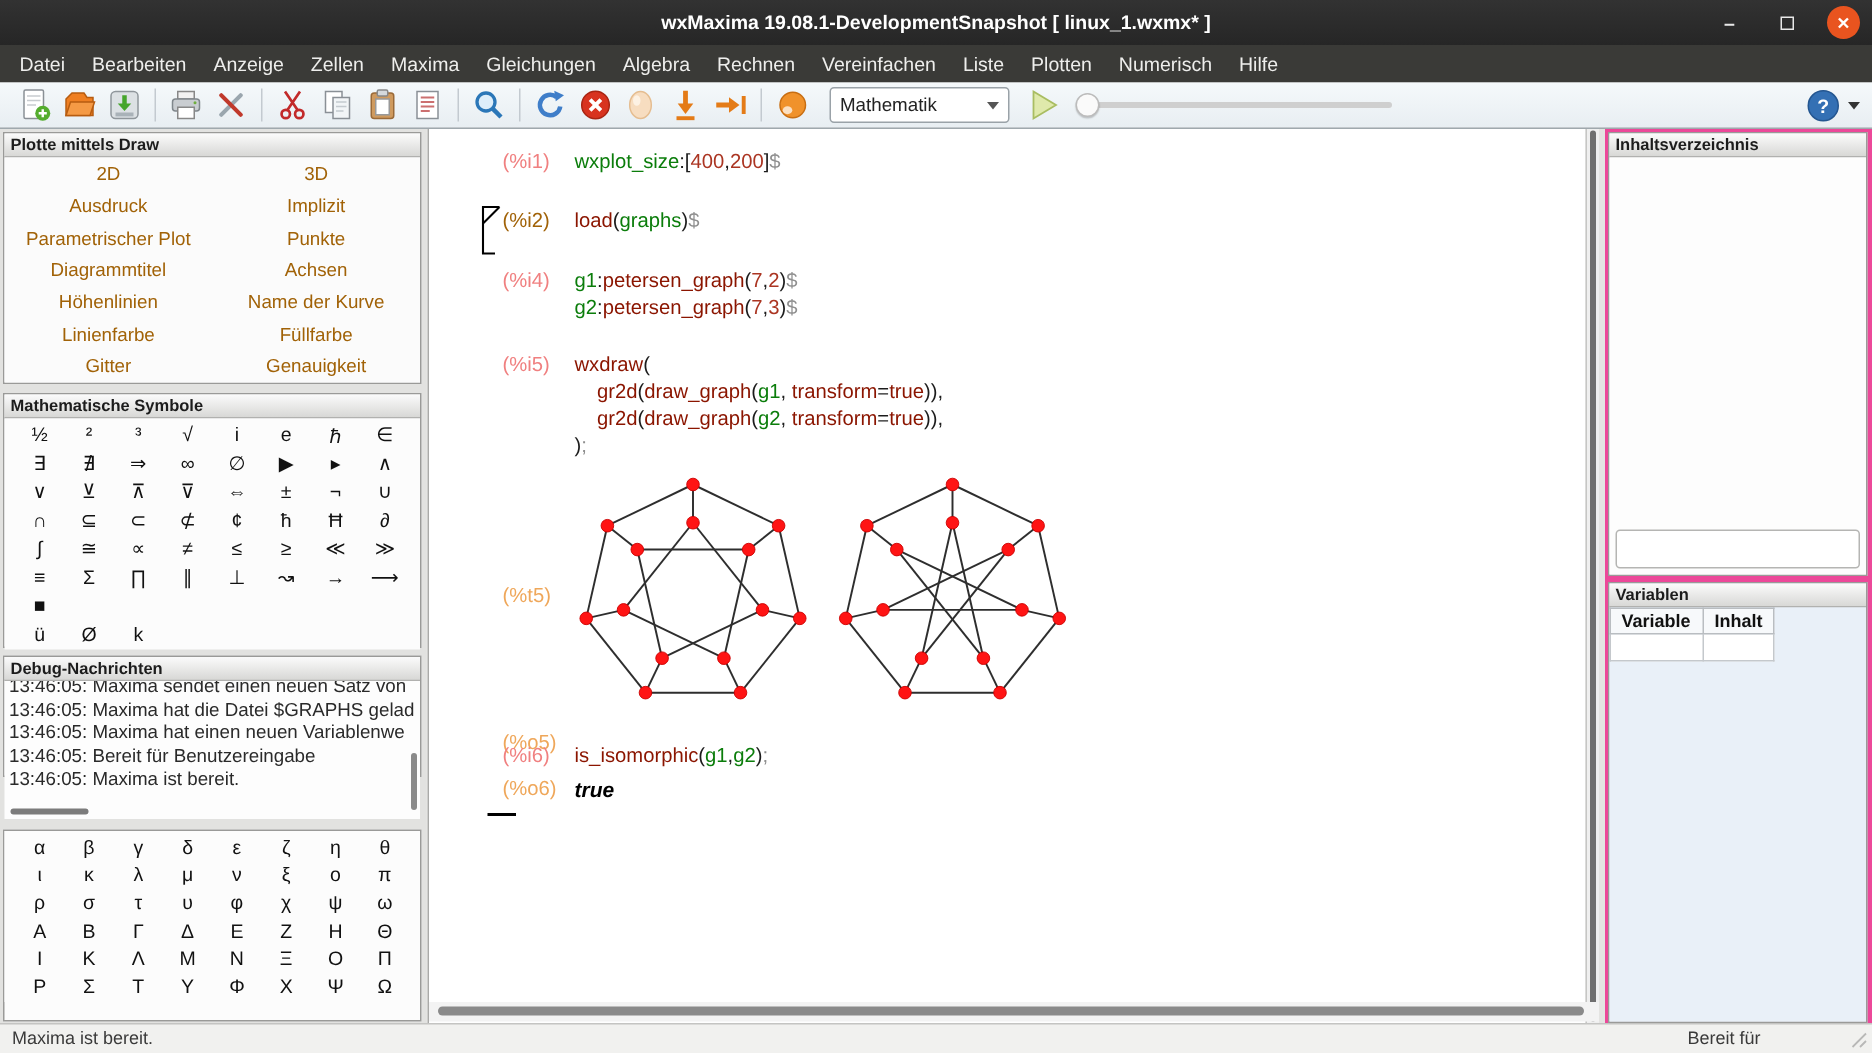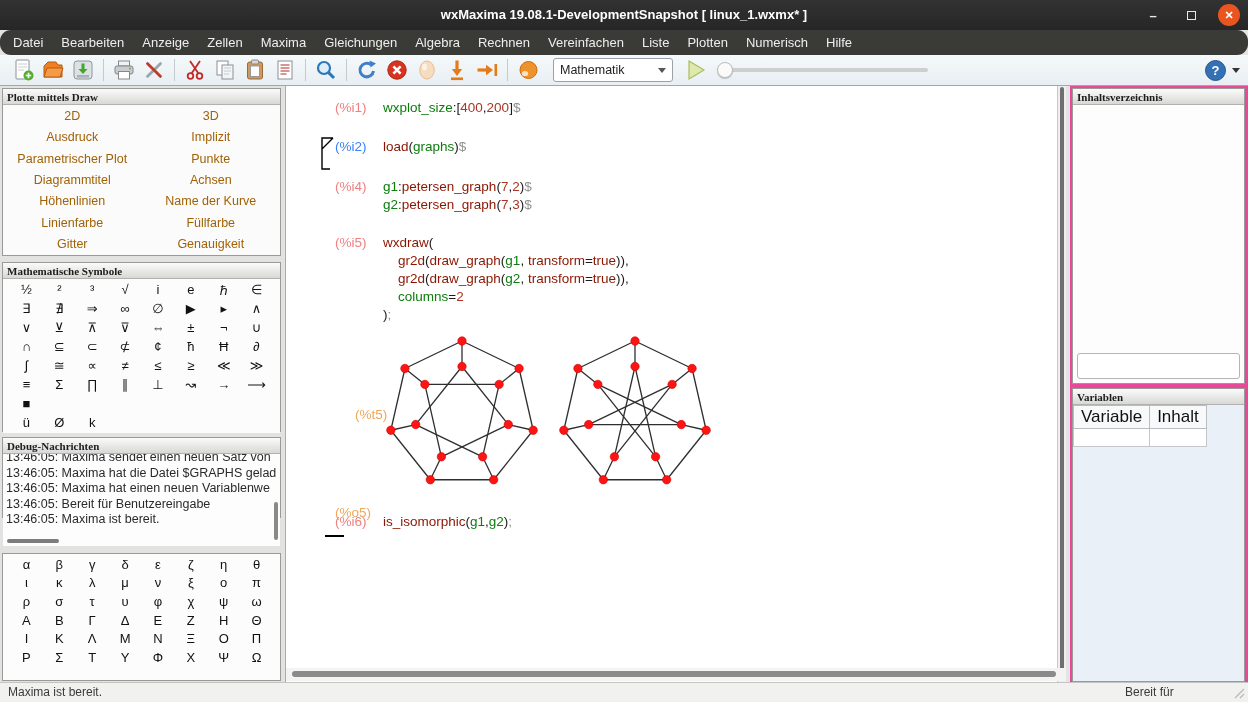--- a/index.html
+++ b/index.html
@@ -11,21 +11,21 @@
     background:linear-gradient(#323232,#262626); }
   .title-text { text-align:center; line-height:30px; color:#fff; font-size:13px; font-weight:bold; }
   .win-controls { position:absolute; right:8px; top:0; height:30px; display:flex; align-items:center; gap:16px; }
   .win-btn { width:22px; height:22px; display:flex; align-items:center; justify-content:center; color:#e8e8e8; font-size:13px; }
   .btn-min { font-weight:bold; }
   .btn-max span { display:block; width:9px; height:9px; border:1.5px solid #e8e8e8; }
   .btn-close { background:#e9541f; border-radius:50%; color:#fff; font-size:11px; font-weight:bold; }
 
   
   .menubar { position:absolute; left:0; top:30px; right:0; height:25px; background:#3a3a37;
-    display:flex; align-items:stretch; padding-left:4px;border-radius:11px; }
+    display:flex; align-items:stretch; padding-left:4px; }
   .menu-item { color:#eeeeec; font-size:13px; line-height:25px; padding:0 9px; cursor:default; }
 
   
   .toolbar { position:absolute; left:0; top:55px; right:0; height:31px;
     background:linear-gradient(#f5f9fb,#e8eef2); border-bottom:1px solid #9fa8ad;
     display:flex; align-items:center; padding:0 8px; }
   .tbicon { width:26px; height:26px; display:flex; align-items:center; justify-content:center; margin:0 2px; }
   .tbsep { width:1px; height:22px; background:#c3cad0; margin:0 5px; }
   .combobox { width:120px; height:24px; background:#fff; border:1px solid #9aa2a8; border-radius:3px;
     margin:0 8px 0 10px; display:flex; align-items:center; padding:0 6px; font-size:12.5px; color:#222; }
@@ -38,21 +38,21 @@
   .tb-right { margin-left:auto; display:flex; align-items:center; gap:6px; }
   .help-btn { width:21px; height:21px; border-radius:50%; background:#3470b4; color:#fff; font-weight:bold;
     font-size:13px; display:flex; align-items:center; justify-content:center; border:1px solid #245690; }
   .tb-caret { width:0; height:0; border-left:4px solid transparent; border-right:4px solid transparent; border-top:5px solid #333; }
 
   
   .left-sidebar { position:absolute; left:0; top:86px; width:284px; bottom:20px; background:#e2e2e0; }
   .right-sidebar { position:absolute; left:1070px; width:178px; top:86px; bottom:20px; background:#ec4899; }
   .panel { position:absolute; left:2px; right:3px; border:1px solid #9a9a98; background:#fcfcfc; }
   .panel-caption { height:16px; background:linear-gradient(#fbfbfb,#d8d8d6); border-bottom:1px solid #b1b1af;
-    font-size:11px; font-weight:bold; color:#1c1c1c; padding:1px 4px 0; line-height:14px;font-family:Liberation Serif, serif; }
+    font-size:11px; font-weight:bold; color:#1c1c1c; padding:1px 4px 0; line-height:14px; }
 
   #draw-panel { top:2px; height:168px; }
   .draw-grid { display:grid; grid-template-columns:1fr 1fr; grid-template-rows:repeat(7,1fr); height:150px; background:#fbfbfb; }
   .draw-btn { display:flex; align-items:center; justify-content:center; font-size:12.5px; color:#a16207; cursor:default; }
 
   #symbols-panel { top:176px; height:170px; }
   .sym-grid { display:grid; grid-template-columns:repeat(8,1fr); grid-auto-rows:19px; padding:1px 7px; background:#fcfcfc; }
   .sym-btn { display:flex; align-items:center; justify-content:center; font-size:13px; color:#111; }
 
   #debug-panel { top:351px; height:81px; }
@@ -63,21 +63,21 @@
 
   #greek-panel { top:467px; bottom:1px; }
   .greek-grid { display:grid; grid-template-columns:repeat(8,1fr); grid-auto-rows:18.6px; padding:1px 7px; background:#fcfcfc; }
 
   
   .document { position:absolute; left:285px; top:86px; width:772px; bottom:20px; background:#fff;
     border-left:1px solid #aaaaa8; overflow:hidden; }
   .doc-flow { padding-top:13px; font-size:13.5px; line-height:18px;padding-left:24px; }
   .cell { position:relative; padding-left:73px; }
   .prompt { position:absolute; left:25px; top:0; }
-  .prompt-out { color:#efa75a;margin-left:20px; }
+  .prompt-out { color:#efa75a; }
   .code-line { white-space:pre; }
   .cell-bracket { position:absolute; left:9px; top:-2px; }
   .cell-plot { height:158px; padding-left:0; }
   .cell-plot .prompt { top:calc(50% - 9px); }
   .plot-svg { position:absolute; left:64px; top:0; }
   .out-text { font-weight:bold; font-style:italic; color:#000; font-size:14px; }
   .caret-line { height:2px; width:19px; background:#000; margin-left:15px; }
 
   .vscroll { position:absolute; left:1057px; top:86px; bottom:20px; width:9px; background:#efefef; border-left:1px solid #c6c6c4; }
   .vthumb { position:absolute; left:2px; top:1px; bottom:1px; width:4px; background:#6f6f6f; border-radius:2px; }
@@ -85,21 +85,21 @@
   .hthumb { position:absolute; left:6px; top:3px; width:764px; height:6px; background:#8a8a8a; border-radius:3px; }
 
   
   #toc-panel { top:2px; height:296px; background:#fdfdfd; }
   .toc-body { position:relative; height:278px; background:#fdfdfd; }
   .toc-input { position:absolute; left:4px; right:4px; bottom:4px; height:26px; background:#fff;
     border:1px solid #b5b5b3; border-radius:3px; }
   #vars-panel { top:302px; bottom:0; background:#e9f0f8; }
   .vars-body { height:calc(100% - 16px); background:#e9f0f8; }
   .vars-table { border-collapse:collapse; margin:0; }
-  .vars-table th { background:#f7f9fb; border:1px solid #b9bdc1; font-size:17px; font-weight:normal;
+  .vars-table th { background:#f7f9fb; border:1px solid #b9bdc1; font-size:12px; font-weight:bold;
     color:#111; padding:1px 7px; text-align:left; }
   .vars-table td { background:#fff; border:1px solid #c4c8cc; height:18px; padding:0 7px; }
   .vars-table .c1 { min-width:62px; } .vars-table .c2 { min-width:44px; }
 
   
   .statusbar { position:absolute; left:0; right:0; bottom:0; height:20px; background:#f1f1ef;
     border-top:1px solid #c4c4c2; font-size:12px; color:#3a3a3a; }
   .status-left { position:absolute; left:8px; line-height:19px;text-align:center; }
   .status-right { position:absolute; left:1125px; line-height:19px; }
   .resize-grip { position:absolute; right:3px; top:5px; opacity:.55; }
@@ -420,37 +420,36 @@
   </div>
 </div>
 
 <div class="document">
   <div class="doc-flow" id="doc-flow">
       <div class="cell" style="margin-bottom: 21px;">
         <span class="prompt" style="color: rgb(240, 128, 128);">(%i1)</span>
         <div class="code-line"><span class="tok-var" style="color: rgb(11, 125, 11);">wxplot_size</span><span class="tok-op" style="color: rgb(28, 28, 28);">:[</span><span class="tok-num" style="color: rgb(171, 53, 34);">400</span><span class="tok-op" style="color: rgb(28, 28, 28);">,</span><span class="tok-num" style="color: rgb(171, 53, 34);">200</span><span class="tok-op" style="color: rgb(28, 28, 28);">]</span><span class="tok-end" style="color: rgb(143, 143, 143);">$</span></div>
       </div>
       <div class="cell" style="margin-bottom: 22px;">
-        <span class="prompt" style="color: #3b82f6;">(%i2)</span>
+        <span class="prompt" style="color: #a16207;">(%i2)</span>
         <svg width="16" height="36" class="cell-bracket">
           <path d="M14 2 H3 V33 H11 M14 2 L3 13" stroke="#000" fill="none" stroke-width="1.4"></path>
         </svg>
         <div class="code-line"><span class="tok-fn" style="color: rgb(139, 21, 0);">load</span><span class="tok-op" style="color: rgb(28, 28, 28);">(</span><span class="tok-var" style="color: rgb(11, 125, 11);">graphs</span><span class="tok-op" style="color: rgb(28, 28, 28);">)</span><span class="tok-end" style="color: rgb(143, 143, 143);">$</span></div>
       </div>
       <div class="cell" style="margin-bottom: 20px;">
         <span class="prompt" style="color: rgb(240, 128, 128);">(%i4)</span>
         <div class="code-line"><span class="tok-var" style="color: rgb(11, 125, 11);">g1</span><span class="tok-op" style="color: rgb(28, 28, 28);">:</span><span class="tok-fn" style="color: rgb(139, 21, 0);">petersen_graph</span><span class="tok-op" style="color: rgb(28, 28, 28);">(</span><span class="tok-num" style="color: rgb(171, 53, 34);">7</span><span class="tok-op" style="color: rgb(28, 28, 28);">,</span><span class="tok-num" style="color: rgb(171, 53, 34);">2</span><span class="tok-op" style="color: rgb(28, 28, 28);">)</span><span class="tok-end" style="color: rgb(143, 143, 143);">$</span></div>
         <div class="code-line"><span class="tok-var" style="color: rgb(11, 125, 11);">g2</span><span class="tok-op" style="color: rgb(28, 28, 28);">:</span><span class="tok-fn" style="color: rgb(139, 21, 0);">petersen_graph</span><span class="tok-op" style="color: rgb(28, 28, 28);">(</span><span class="tok-num" style="color: rgb(171, 53, 34);">7</span><span class="tok-op" style="color: rgb(28, 28, 28);">,</span><span class="tok-num" style="color: rgb(171, 53, 34);">3</span><span class="tok-op" style="color: rgb(28, 28, 28);">)</span><span class="tok-end" style="color: rgb(143, 143, 143);">$</span></div>
       </div>
       <div class="cell" style="margin-bottom: 12px;">
         <span class="prompt" style="color: rgb(240, 128, 128);">(%i5)</span>
         <div class="code-line"><span class="tok-fn" style="color: rgb(139, 21, 0);">wxdraw</span><span class="tok-op" style="color: rgb(28, 28, 28);">(</span></div>
         <div class="code-line"><span class="tok-sp" style="color: rgb(0, 0, 0);">    </span><span class="tok-fn" style="color: rgb(139, 21, 0);">gr2d</span><span class="tok-op" style="color: rgb(28, 28, 28);">(</span><span class="tok-fn" style="color: rgb(139, 21, 0);">draw_graph</span><span class="tok-op" style="color: rgb(28, 28, 28);">(</span><span class="tok-var" style="color: rgb(11, 125, 11);">g1</span><span class="tok-op" style="color: rgb(28, 28, 28);">, </span><span class="tok-fn" style="color: rgb(139, 21, 0);">transform</span><span class="tok-op" style="color: rgb(28, 28, 28);">=</span><span class="tok-fn" style="color: rgb(139, 21, 0);">true</span><span class="tok-op" style="color: rgb(28, 28, 28);">)),</span></div>
         <div class="code-line"><span class="tok-sp" style="color: rgb(0, 0, 0);">    </span><span class="tok-fn" style="color: rgb(139, 21, 0);">gr2d</span><span class="tok-op" style="color: rgb(28, 28, 28);">(</span><span class="tok-fn" style="color: rgb(139, 21, 0);">draw_graph</span><span class="tok-op" style="color: rgb(28, 28, 28);">(</span><span class="tok-var" style="color: rgb(11, 125, 11);">g2</span><span class="tok-op" style="color: rgb(28, 28, 28);">, </span><span class="tok-fn" style="color: rgb(139, 21, 0);">transform</span><span class="tok-op" style="color: rgb(28, 28, 28);">=</span><span class="tok-fn" style="color: rgb(139, 21, 0);">true</span><span class="tok-op" style="color: rgb(28, 28, 28);">)),</span></div>
-        <div class="code-line"><span class="tok-sp" style="color: rgb(0, 0, 0);">    </span><span class="tok-var" style="color: rgb(11, 125, 11);">columns</span><span class="tok-op" style="color: rgb(28, 28, 28);">=</span><span class="tok-num" style="color: rgb(171, 53, 34);">2</span></div>
         <div class="code-line"><span class="tok-op" style="color: rgb(28, 28, 28);">)</span><span class="tok-end" style="color: rgb(143, 143, 143);">;</span></div>
       </div>
       <div class="cell cell-plot" style="margin-bottom: 10px;">
         <span class="prompt prompt-out" style="color: rgb(239, 167, 90);">(%t5)</span>
         <svg width="350" height="158" class="plot-svg">
           <line x1="88" y1="5" x2="145.0736982201662" y2="32.485244464312444" stroke="#2e2e2e" stroke-width="1.3"></line>
           <line x1="88" y1="5" x2="88" y2="30.5" stroke="#2e2e2e" stroke-width="1.3"></line>
           <line x1="88" y1="30.5" x2="134.30907582863662" y2="88.56974436292494" stroke="#2e2e2e" stroke-width="1.3"></line>
           <line x1="145.0736982201662" y1="32.485244464312444" x2="159.16973758927313" y2="94.24402817881095" stroke="#2e2e2e" stroke-width="1.3"></line>
           <line x1="145.0736982201662" y1="32.485244464312444" x2="125.13699541723142" y2="48.38423441171015" stroke="#2e2e2e" stroke-width="1.3"></line>
@@ -521,20 +520,24 @@
           <circle cx="223.86300458276858" cy="48.38423441171017" r="4.2" fill="#ff1414" stroke="#cc0000" stroke-width="0.6"></circle>
         </svg>
       </div>
       <div class="cell" style="margin-bottom: 19px;">
         <span class="prompt" style="color: rgb(239, 167, 90);">(%o5)</span>
       </div>
       <div class="cell" style="margin-bottom: 4px;">
         <span class="prompt" style="color: rgb(240, 128, 128);">(%i6)</span>
         <div class="code-line"><span class="tok-fn" style="color: rgb(139, 21, 0);">is_isomorphic</span><span class="tok-op" style="color: rgb(28, 28, 28);">(</span><span class="tok-var" style="color: rgb(11, 125, 11);">g1</span><span class="tok-op" style="color: rgb(28, 28, 28);">,</span><span class="tok-var" style="color: rgb(11, 125, 11);">g2</span><span class="tok-op" style="color: rgb(28, 28, 28);">)</span><span class="tok-end" style="color: rgb(143, 143, 143);">;</span></div>
       </div>
+      <div class="cell" style="margin-bottom: 7px;">
+        <span class="prompt" style="color: rgb(239, 167, 90);">(%o6)</span>
+        <div class="out-text">true</div>
+      </div>
       <div class="caret-line" style="margin-bottom: 0px;"></div>
     </div>
 </div>
 <div class="vscroll">
   <div class="vthumb"></div>
 </div>
 <div class="hscroll">
   <div class="hthumb"></div>
 </div>
 

